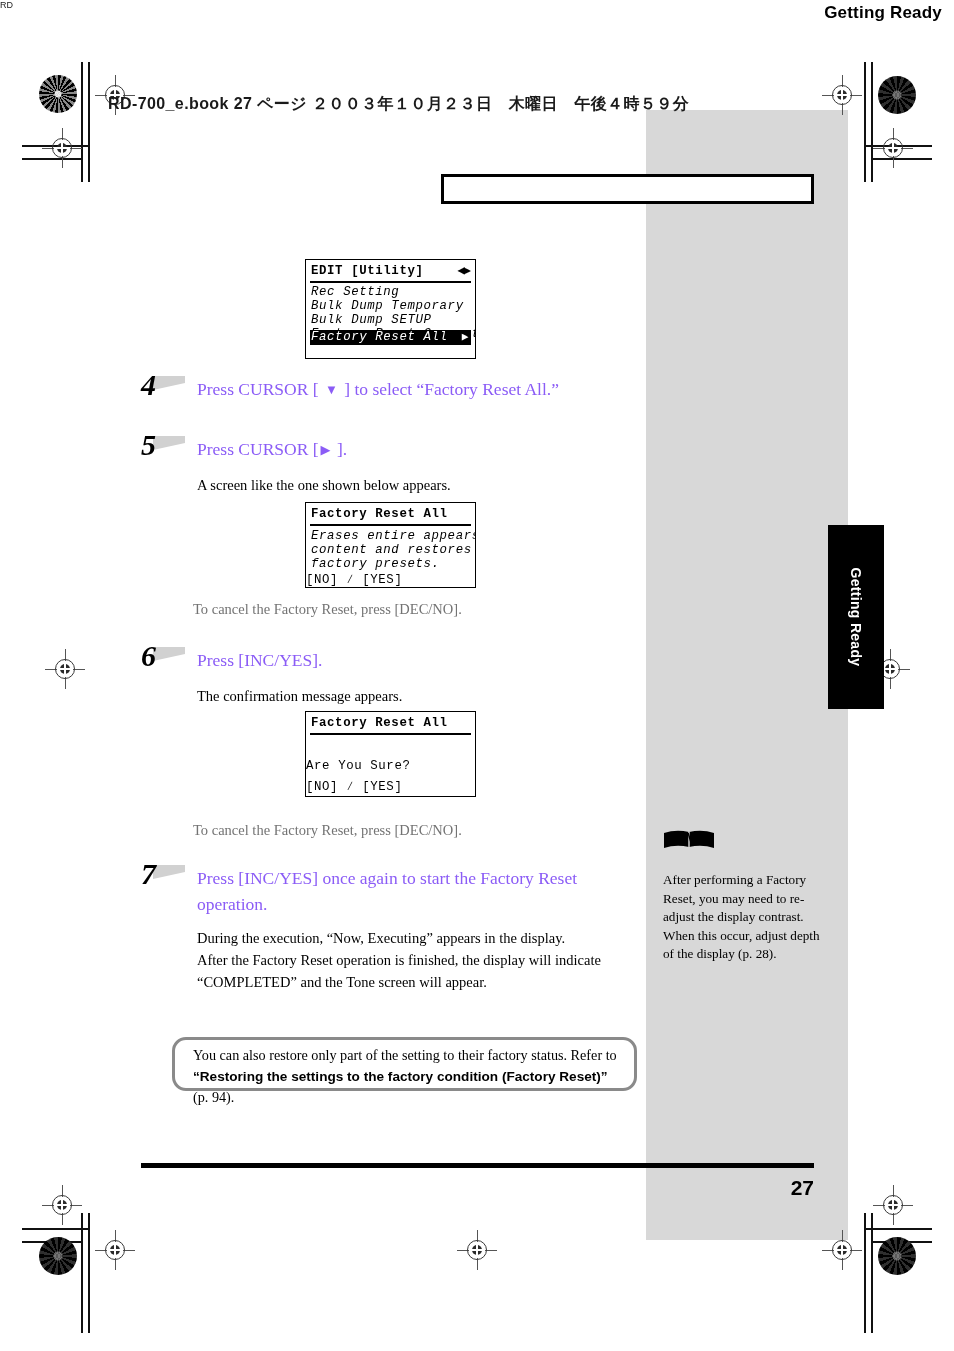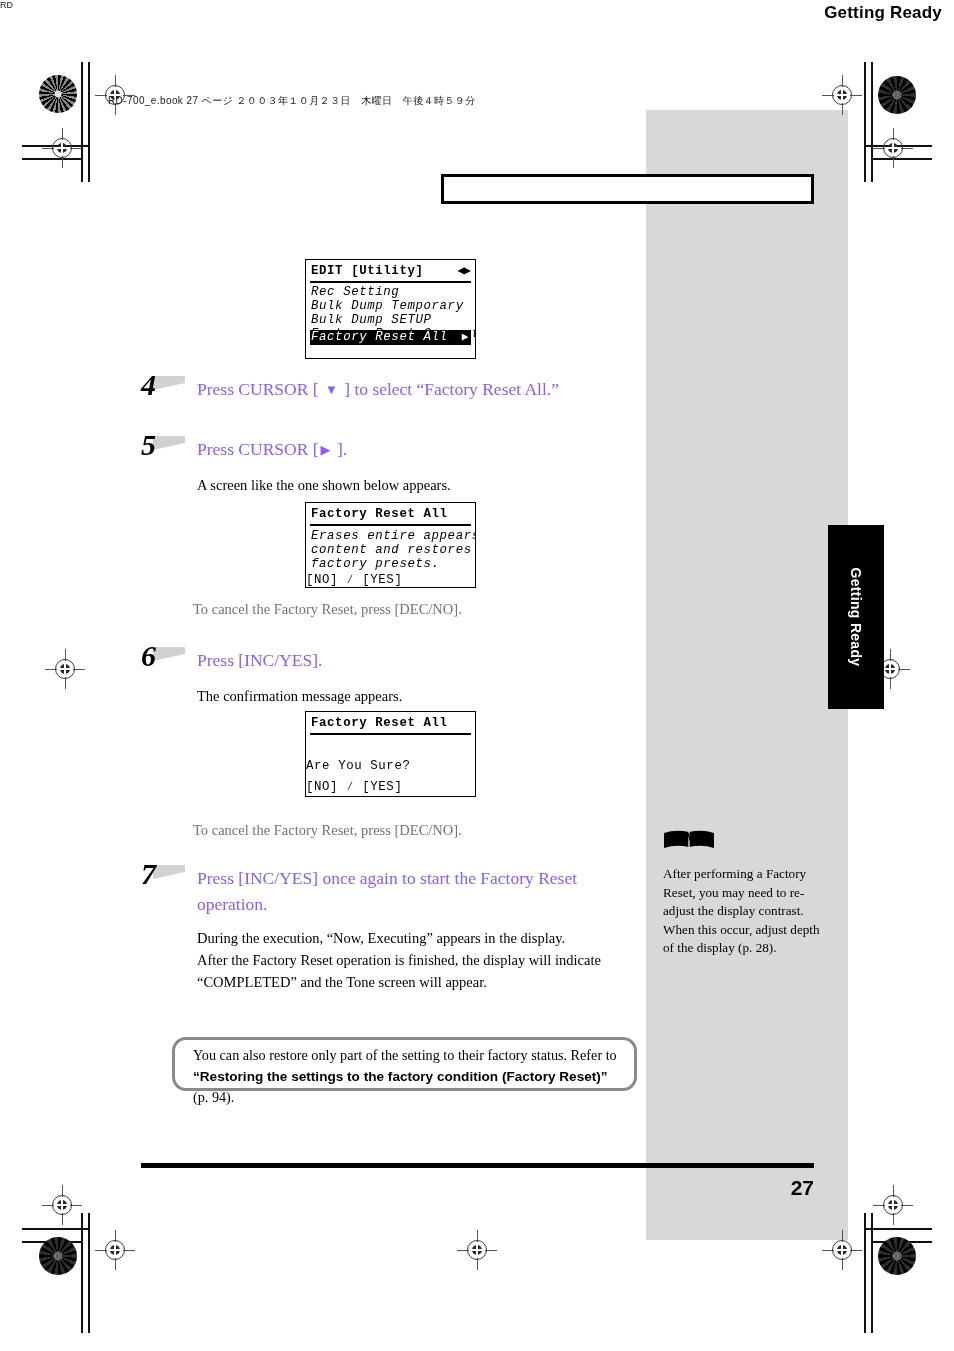--- a/index.html
+++ b/index.html
@@ -98,24 +98,25 @@
     font-size: 9px;
     color: #222;
   }
 
   
   .book-header {
     position: absolute;
     left: 108px;
     top: 94px;
     font-family: "Liberation Sans", sans-serif;
-    font-size: 10px;
+    font-size: 16px;
     letter-spacing: 0.4px;
     color: #1a1a1a;
     white-space: nowrap;
+    font-weight: bold;
   }
 
   
   .running-head {
     position: absolute;
     left: 441px;
     top: 174px;
     width: 373px;
     height: 30px;
     border: 3px solid #000;
@@ -295,21 +296,21 @@
   .memo {
     position: absolute;
     left: 663px;
     top: 829px;
     width: 160px;
   }
   .memo-icon {
     position: relative;
     width: 52px;
     height: 22px;
-    margin-bottom: 14px;
+    margin-bottom: 20px;
   }
   .memo-icon .bookshape {
     position: absolute;
     left: 0; top: 0;
     width: 52px; height: 22px;
   }
   .memo-icon .memo-word {
     position: absolute;
     left: 2px;
     top: 1px;

